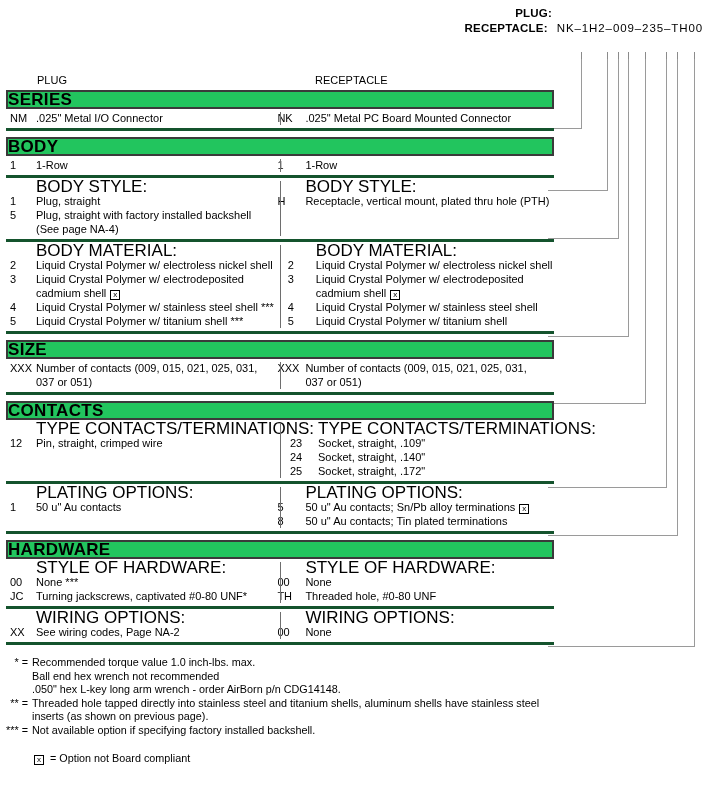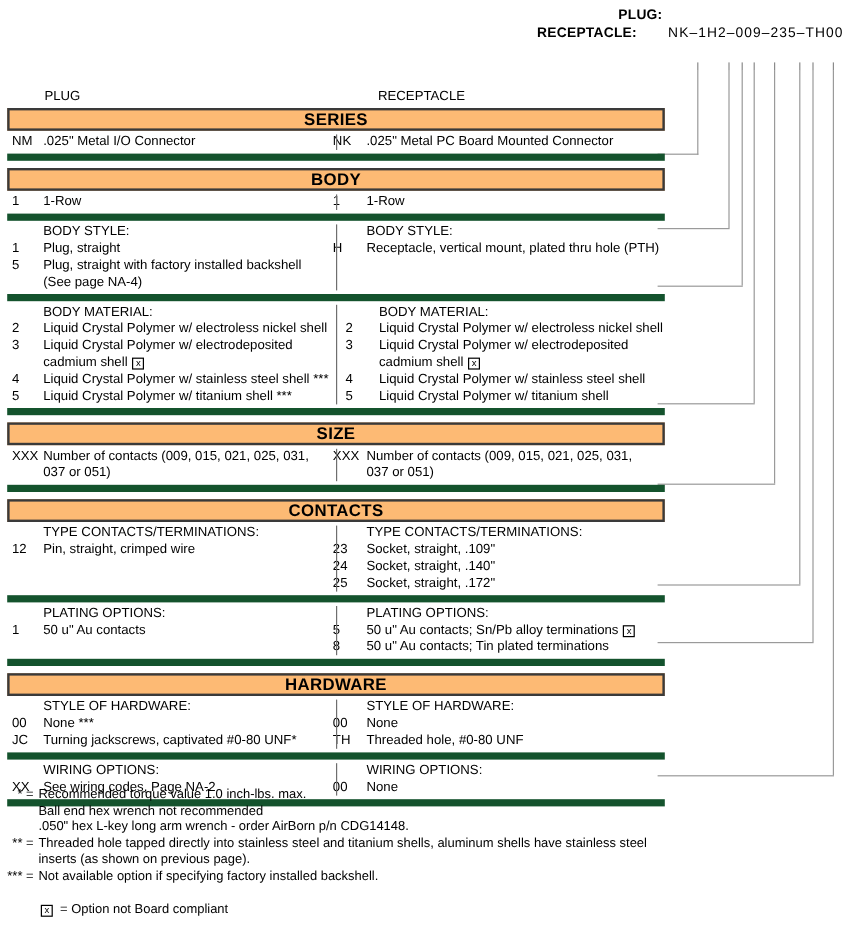--- a/index.html
+++ b/index.html
@@ -20,21 +20,20 @@
     position: absolute;
     top: 6px; left: 0; width: 703px;
     font-size: 11.5px;
   }
   .pn-row {
     display: flex;
     justify-content: flex-start;
     align-items: center;
     height: 15px;
     line-height: 15px;
-    gap: 17px;
   }
   .pn-label {
     width: 561px;
     text-align: right;
     font-weight: bold;
     font-size: 11.5px;
     padding-right: 9px;
     letter-spacing: 0.2px;
   }
   .pn-value {
@@ -75,54 +74,54 @@
 
   
   #chart {
     position: absolute;
     top: 90px; left: 6px;
     width: 548px;
   }
 
   .sec-title {
     border: 2px solid #3a3a3a;
-    background: #fdba74;
+    background: #22c55e;
     height: 19px;
     line-height: 15px;
-    text-align: center;
+    text-align: left;
     font-weight: bold;
-    font-size: 14px;
+    font-size: 17px;
     letter-spacing: 0.3px;
     margin: 0;
   }
 
   
   .rowblock {
     position: relative;
-    border-bottom: 6px solid #14532d;
+    border-bottom: 3px solid #14532d;
     padding: 2px 0 3px 0;
   }
 
   .rowblock .divider {
     position: absolute;
     left: 274px;
     top: 3px; bottom: 3px;
     width: 1px;
     background: #6e6e6e;
   }
 
   .cols { display: flex; }
   .col {
     width: 274px;
     padding-right: 4px;
   }
   .col.right { padding-left: 10px; width: 300px; }
 
   .grp-head {
-    font-size: 11px;
+    font-size: 17px;
     line-height: 14px;
     padding-left: 30px;
     white-space: nowrap;
   }
   .opt {
     display: flex;
     font-size: 11px;
     line-height: 14px;
     white-space: nowrap;
   }

